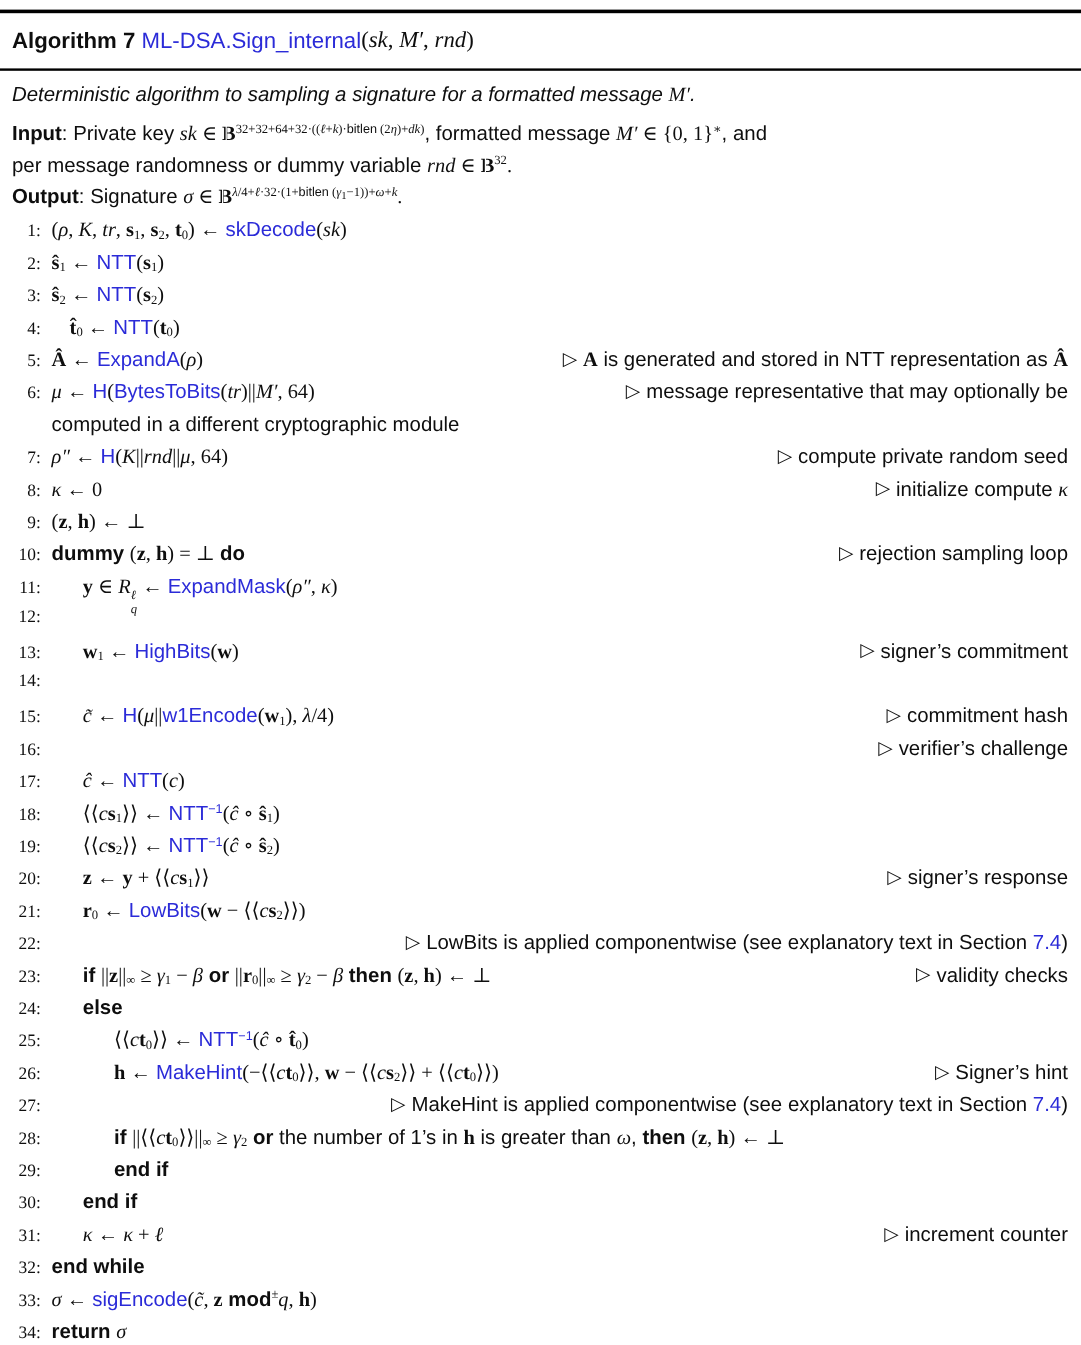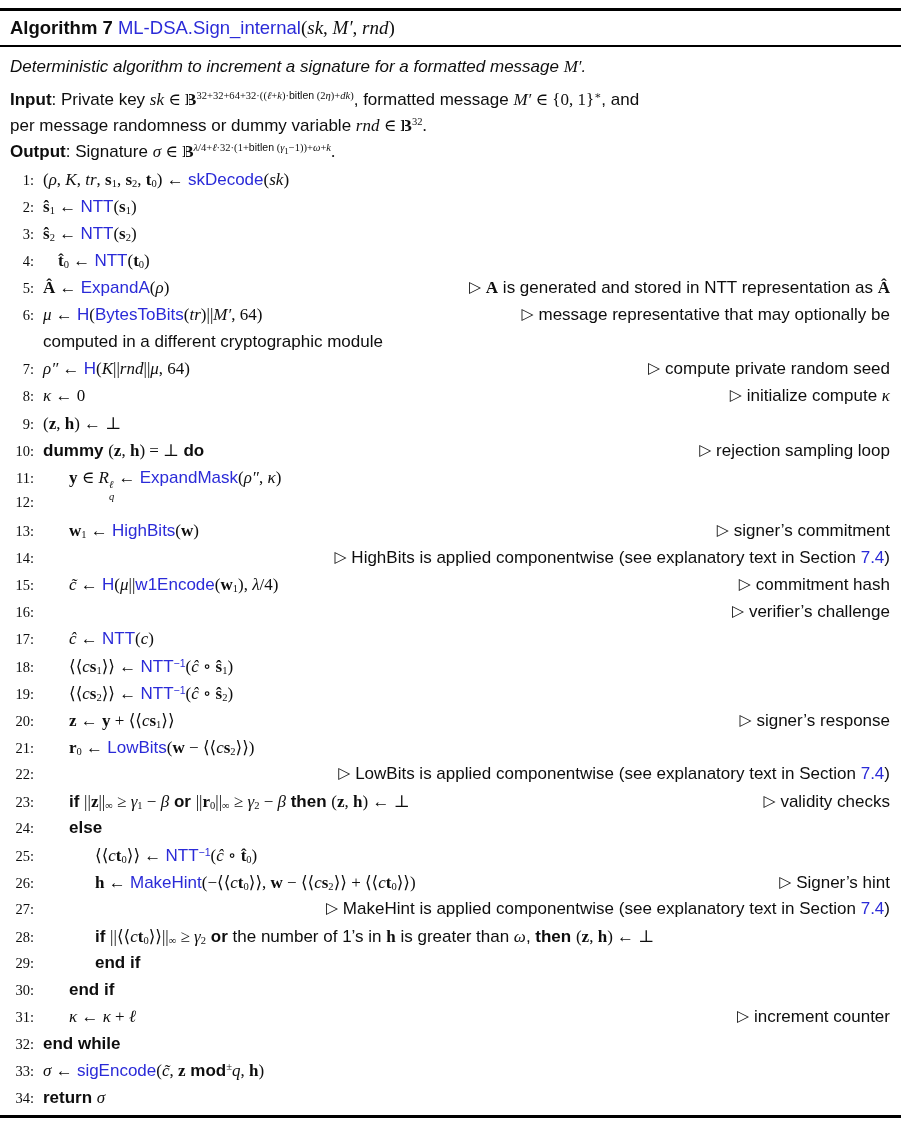--- a/index.html
+++ b/index.html
@@ -2,21 +2,21 @@
 <html style="--accent: #2b2bd8;"><head>
 <meta charset="utf-8">
 <style>
   html,body { margin:0; padding:0; background:#ffffff; }
   body { width:901px; height:1121px; overflow:hidden; color:#0e0e0e;
          font-family:"Liberation Sans","DejaVu Sans",sans-serif; }
   .box { width:901px; }
   .rule-thick { height:3px; background:#000; }
   .rule-thin  { height:1.5px; background:#000; }
   .rule-top { margin-top:8px; }
-  .title-row { height:34px; display:flex; align-items:center; padding-left:10px;
+  .title-row { height:46px; display:flex; align-items:center; padding-left:10px;
                font-size:18.5px; white-space:pre; }
   .desc-row { padding:8px 10px 0 10px; font-size:17px; line-height:24px; white-space:pre-wrap; }
   .io-block { padding:8px 10px 0 10px; font-size:17px; }
   .io-line { line-height:26px; white-space:pre; }
   .lines { margin-top:5px; }
   .algo-line { display:flex; align-items:baseline; height:27px; font-size:17px;
                padding-right:11px; }
   .lineno { flex:0 0 34px; text-align:right; margin-right:9px;
             font-family:"Liberation Serif","DejaVu Serif",serif; font-size:14.5px; }
   .lbody { white-space:pre; }
@@ -42,21 +42,21 @@
         vertical-align:-0.55em; text-align:left; }
   .title-row .s-r, .title-row .s-v { font-size:19px; }
 </style>
 </head>
 <body>
 
 <div class="box">
   <div class="rule-thick rule-top"></div>
   <div class="title-row"><span class="s-k">Algorithm 7 </span><span class="s-f">ML-DSA.Sign_internal</span><span class="s-r">(</span><span class="s-v">sk</span><span class="s-r">, </span><span class="s-v">M′</span><span class="s-r">, </span><span class="s-v">rnd</span><span class="s-r">)</span></div>
   <div class="rule-thin"></div>
-  <div class="desc-row"><span class="s-i">Deterministic algorithm to increment a signature for a formatted message </span><span class="s-v">M′</span><span class="s-i">.</span></div>
+  <div class="desc-row"><span class="s-i">Deterministic algorithm to sampling a signature for a formatted message </span><span class="s-v">M′</span><span class="s-i">.</span></div>
   <div class="io-block">
       <div class="io-line"><span class="s-k">Input</span><span class="s-p">: Private key </span><span class="s-v">sk</span><span class="s-r"> ∈ </span><span class="s-bb">B</span><sup><span class="s-r">32+32+64+32·((</span><span class="s-v">ℓ</span><span class="s-r">+</span><span class="s-v">k</span><span class="s-r">)·</span><span class="s-p">bitlen</span><span class="s-r"> (2</span><span class="s-v">η</span><span class="s-r">)+</span><span class="s-v">dk</span><span class="s-r">)</span></sup><span class="s-p">, formatted message </span><span class="s-v">M′</span><span class="s-r"> ∈ {0, 1}</span><sup><span class="s-r">∗</span></sup><span class="s-p">, and</span></div>
       <div class="io-line"><span class="s-p">per message randomness or dummy variable </span><span class="s-v">rnd</span><span class="s-r"> ∈ </span><span class="s-bb">B</span><sup><span class="s-r">32</span></sup><span class="s-r">.</span></div>
       <div class="io-line"><span class="s-k">Output</span><span class="s-p">: Signature </span><span class="s-v">σ</span><span class="s-r"> ∈ </span><span class="s-bb">B</span><sup><span class="s-v">λ</span><span class="s-r">/4+</span><span class="s-v">ℓ</span><span class="s-r">·32·(1+</span><span class="s-p">bitlen</span><span class="s-r"> (</span><span class="s-v">γ</span><sub><span class="s-r">1</span></sub><span class="s-r">−1))+</span><span class="s-v">ω</span><span class="s-r">+</span><span class="s-v">k</span></sup><span class="s-r">.</span></div>
     </div>
   <div class="lines">
       <div class="algo-line">
         <span class="lineno">1:</span>
         <span class="lbody" style="padding-left: 0px;"><span class="s-r">(</span><span class="s-v">ρ</span><span class="s-r">, </span><span class="s-v">K</span><span class="s-r">, </span><span class="s-v">tr</span><span class="s-r">, </span><span class="s-vb">s</span><sub><span class="s-r">1</span></sub><span class="s-r">, </span><span class="s-vb">s</span><sub><span class="s-r">2</span></sub><span class="s-r">, </span><span class="s-vb">t</span><sub><span class="s-r">0</span></sub><span class="s-r">) ← </span><span class="s-f">skDecode</span><span class="s-r">(</span><span class="s-v">sk</span><span class="s-r">)</span></span>
       </div>
@@ -113,21 +113,20 @@
         <span class="lineno">12:</span>
       </div>
       <div class="algo-line">
         <span class="lineno">13:</span>
         <span class="lbody" style="padding-left: 26px;"><span class="s-vb">w</span><sub><span class="s-r">1</span></sub><span class="s-r"> ← </span><span class="s-f">HighBits</span><span class="s-r">(</span><span class="s-vb">w</span><span class="s-r">)</span></span>
         <span class="lcomment"><span class="s-tri">▷ </span><span class="s-p">signer’s commitment</span></span>
       </div>
       <div class="algo-line">
         <span class="lineno">14:</span>
         <span class="lbody" style="padding-left: 26px;"></span>
-        <span class="lcomment"><span class="s-tri">▷ </span><span class="s-p">HighBits is applied componentwise (see explanatory text in Section </span><span class="s-bl">7.4</span><span class="s-p">)</span></span>
       </div>
       <div class="algo-line">
         <span class="lineno">15:</span>
         <span class="lbody" style="padding-left: 26px;"><span class="s-v">c̃</span><span class="s-r"> ← </span><span class="s-f">H</span><span class="s-r">(</span><span class="s-v">μ</span><span class="s-r">||</span><span class="s-f">w1Encode</span><span class="s-r">(</span><span class="s-vb">w</span><sub><span class="s-r">1</span></sub><span class="s-r">), </span><span class="s-v">λ</span><span class="s-r">/4)</span></span>
         <span class="lcomment"><span class="s-tri">▷ </span><span class="s-p">commitment hash</span></span>
       </div>
       <div class="algo-line">
         <span class="lineno">16:</span>
         <span class="lcomment"><span class="s-tri">▷ </span><span class="s-p">verifier’s challenge</span></span>
       </div>

